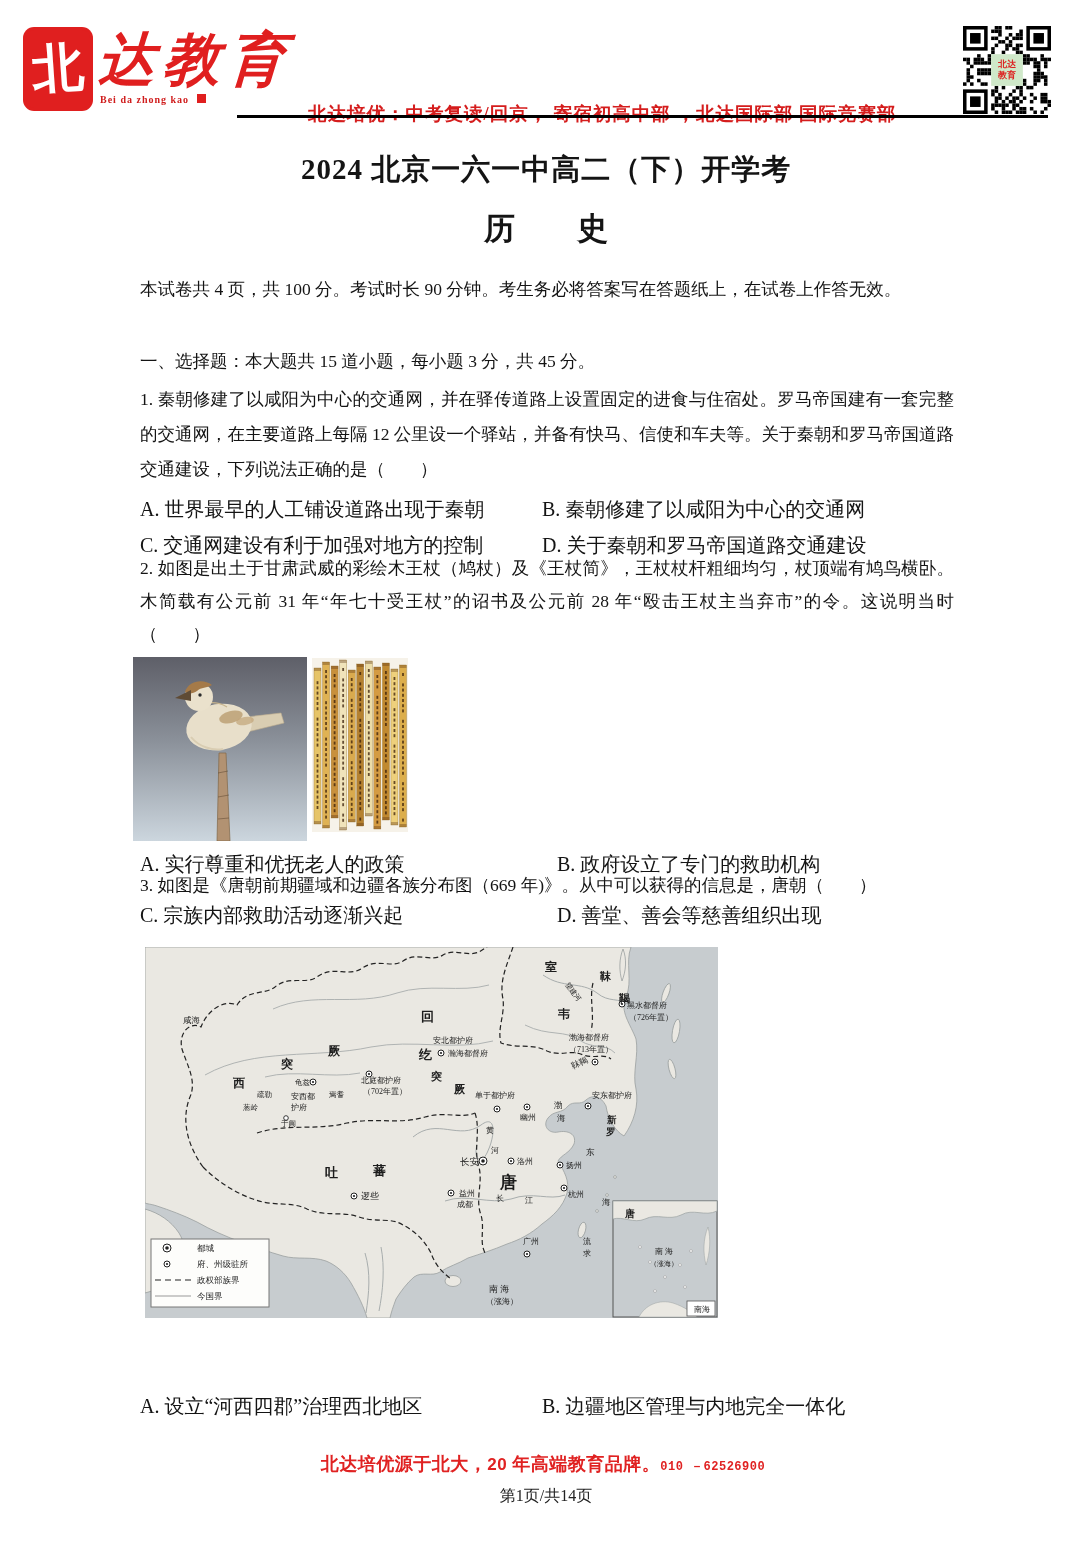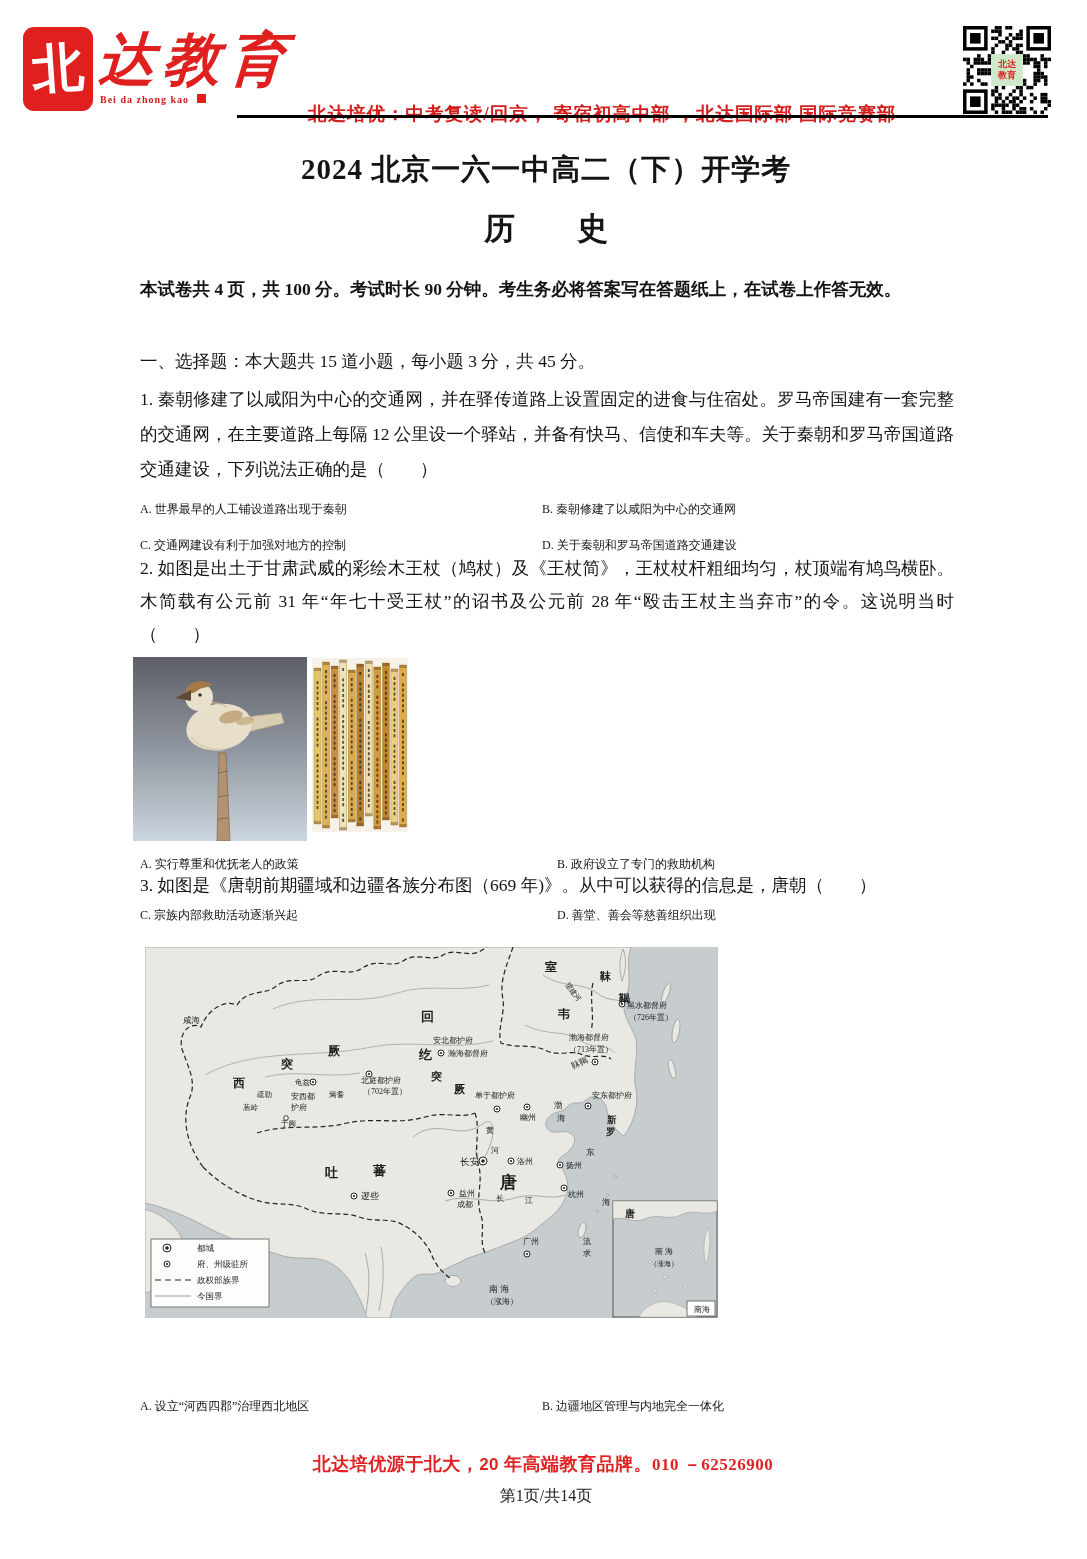--- a/index.html
+++ b/index.html
@@ -14,26 +14,26 @@
   .brand-sub{position:absolute;left:100px;top:94px;color:#d01c1c;font-weight:bold;font-size:10px;letter-spacing:1px;}
   .brand-sub .sq{display:inline-block;width:9px;height:9px;background:#e01f1f;margin-left:8px;}
   .tagline{position:absolute;left:308px;top:86px;color:#d51d1d;font-weight:bold;font-size:18.5px;letter-spacing:1px;margin-top:15px;}
   .head-rule{position:absolute;left:237px;top:115px;width:811px;height:3px;background:#000;}
   .qr{position:absolute;left:963px;top:26px;width:88px;height:88px;}
   
   .center{position:absolute;left:140px;width:812px;text-align:center;}
   #page-title{top:150px;font-size:29px;font-weight:bold;letter-spacing:1px;}
   #subject-title{top:208px;font-size:31px;font-weight:bold;}
   .para{position:absolute;left:140px;width:814px;font-size:17.5px;line-height:35px;text-align:justify;}
-  #exam-intro{top:272px;font-weight:bold;}
+  #exam-intro{top:272px;}
   #section-heading{top:344px;}
   #question-1{top:382px;}
   #question-2{top:552px;line-height:33px;}
   #question-3{top:868px;}
-  .opts{display:grid;grid-template-columns:402px auto;font-size:12px;line-height:36px;margin-top:4px;text-align:left;}
+  .opts{display:grid;grid-template-columns:402px auto;font-size:20px;line-height:36px;margin-top:4px;text-align:left;}
   .opts-abs{position:absolute;left:140px;width:814px;}
   #q2-options{top:842px;gap:15px;}
   #q3-options{top:1384px;}
   
   #figure-dove{position:absolute;left:133px;top:657px;width:174px;height:184px;}
   #figure-slips{position:absolute;left:312px;top:658px;width:96px;height:174px;}
   #tang-map{position:absolute;left:145px;top:947px;width:573px;height:371px;}
   #tang-map svg text{font-family:"Liberation Serif","DejaVu Serif",serif;fill:#1c1c1c;}
   
   .footer-red{position:absolute;left:48px;top:1452px;width:990px;text-align:center;color:#e02222;
@@ -771,17 +771,17 @@
         </g>
     </svg>
   </div>
 
   <div id="q3-options" class="opts opts-abs">
     <span>A. 设立“河西四郡”治理西北地区</span>
     <span>B. 边疆地区管理与内地完全一体化</span>
   </div>
 
   <div class="footer-red">
-    <span>北达培优源于北大，</span><span style="font-family:'Liberation Sans',sans-serif;font-size:17px;">20</span><span> 年高端教育品牌。</span><span style="font-family:Liberation Serif, serif;font-size:17px;">010 －62526900</span>
+    <span>北达培优源于北大，</span><span style="font-family:'Liberation Sans',sans-serif;font-size:17px;">20</span><span> 年高端教育品牌。</span><span style="font-family:Liberation Mono, monospace;font-size:12px;">010 －62526900</span>
   </div>
   <div class="page-num">第1页/共14页</div>
 
 </div>
 
 </body></html>

